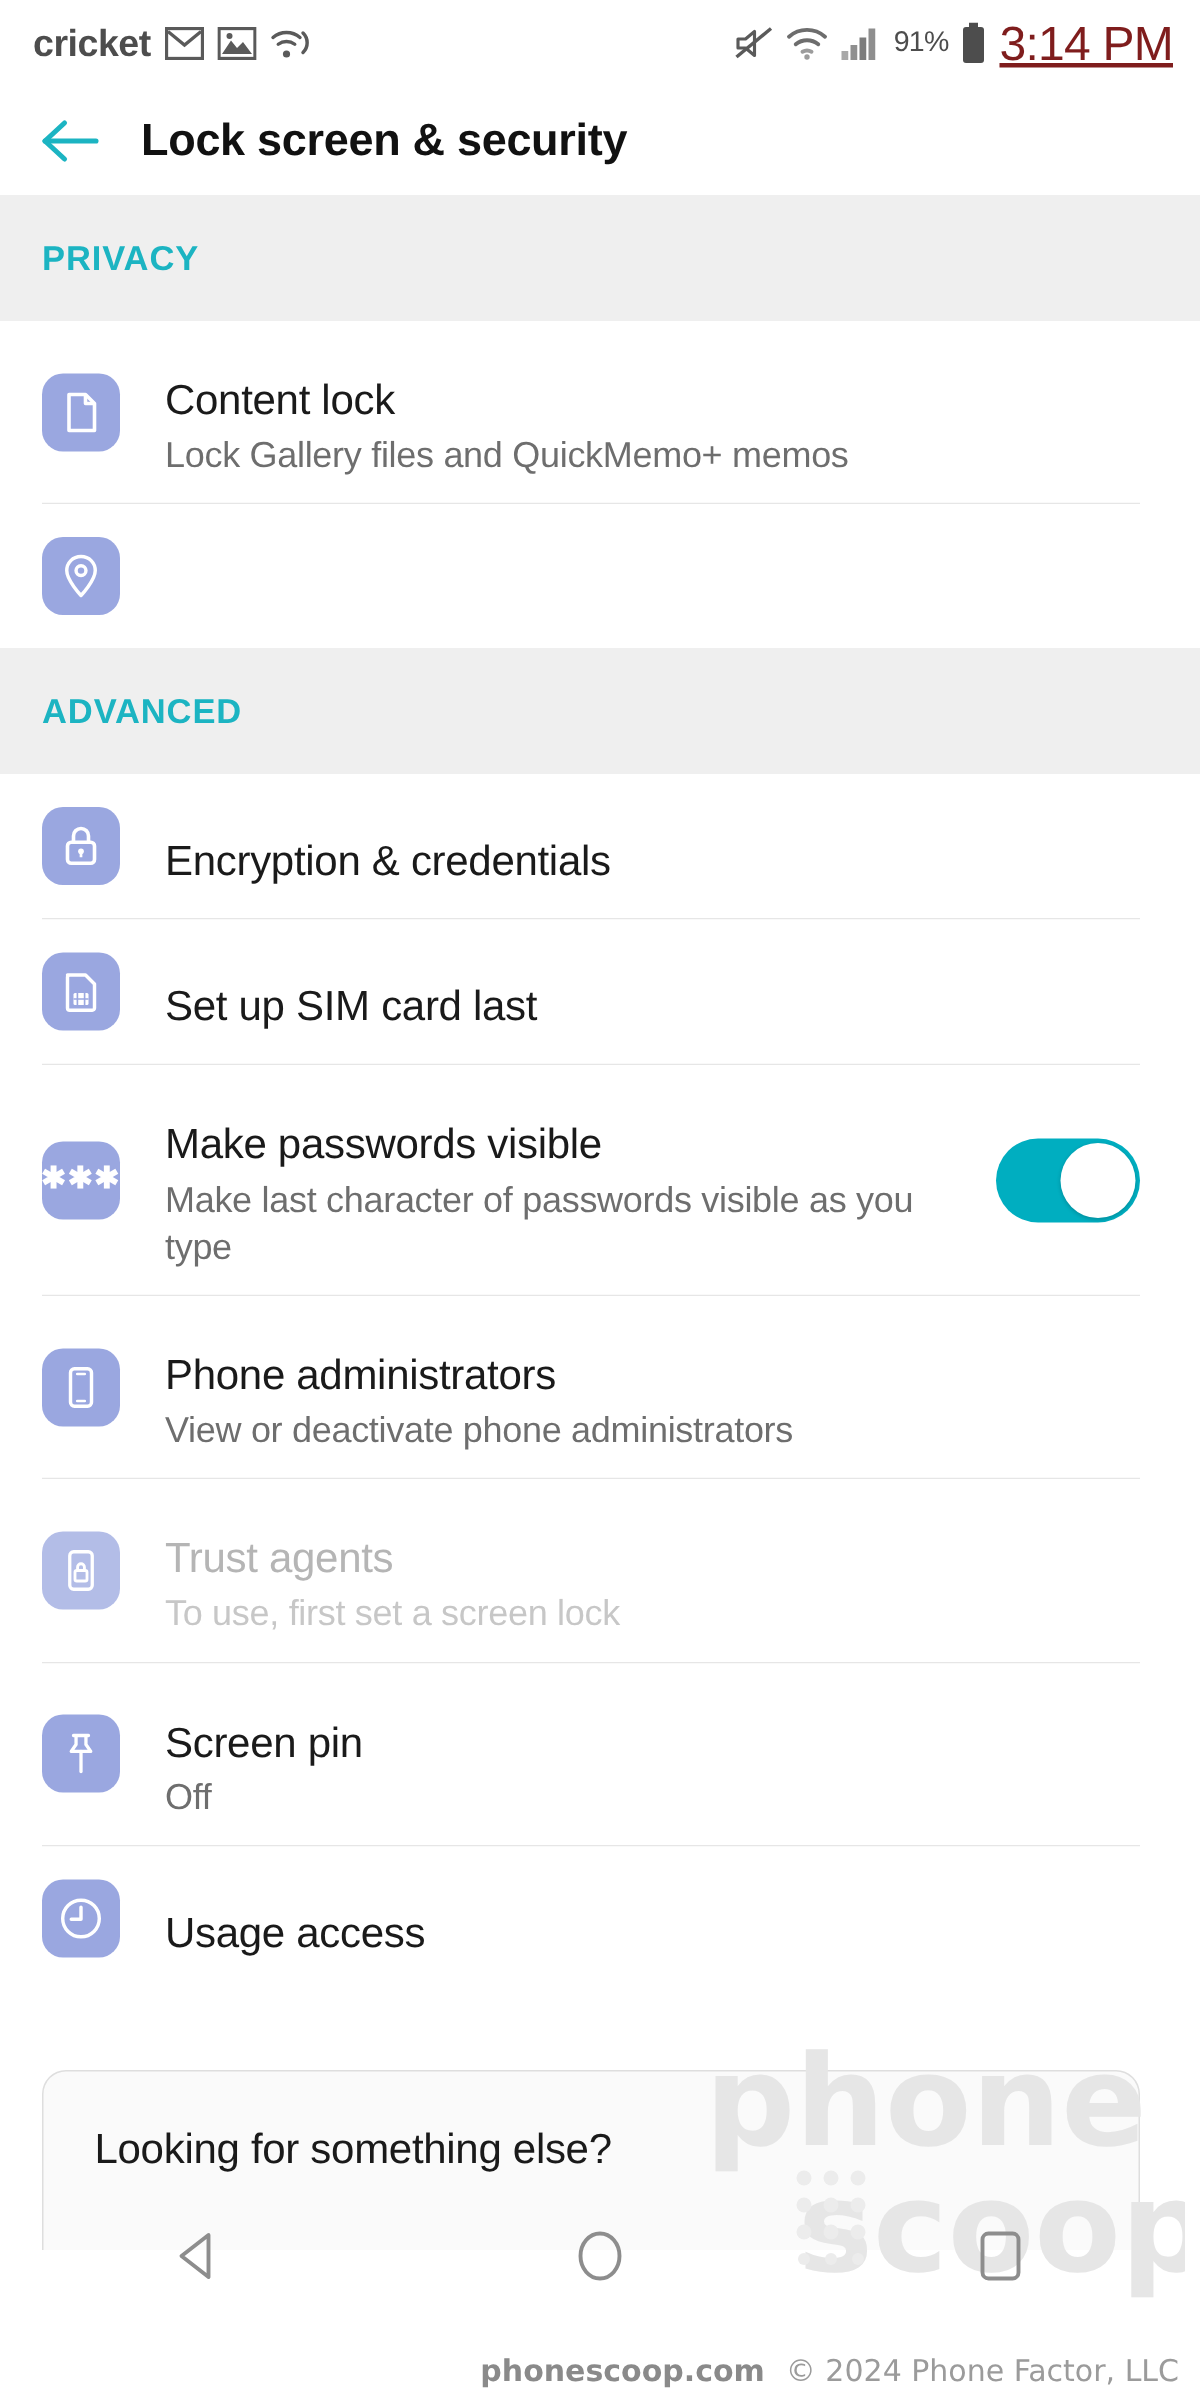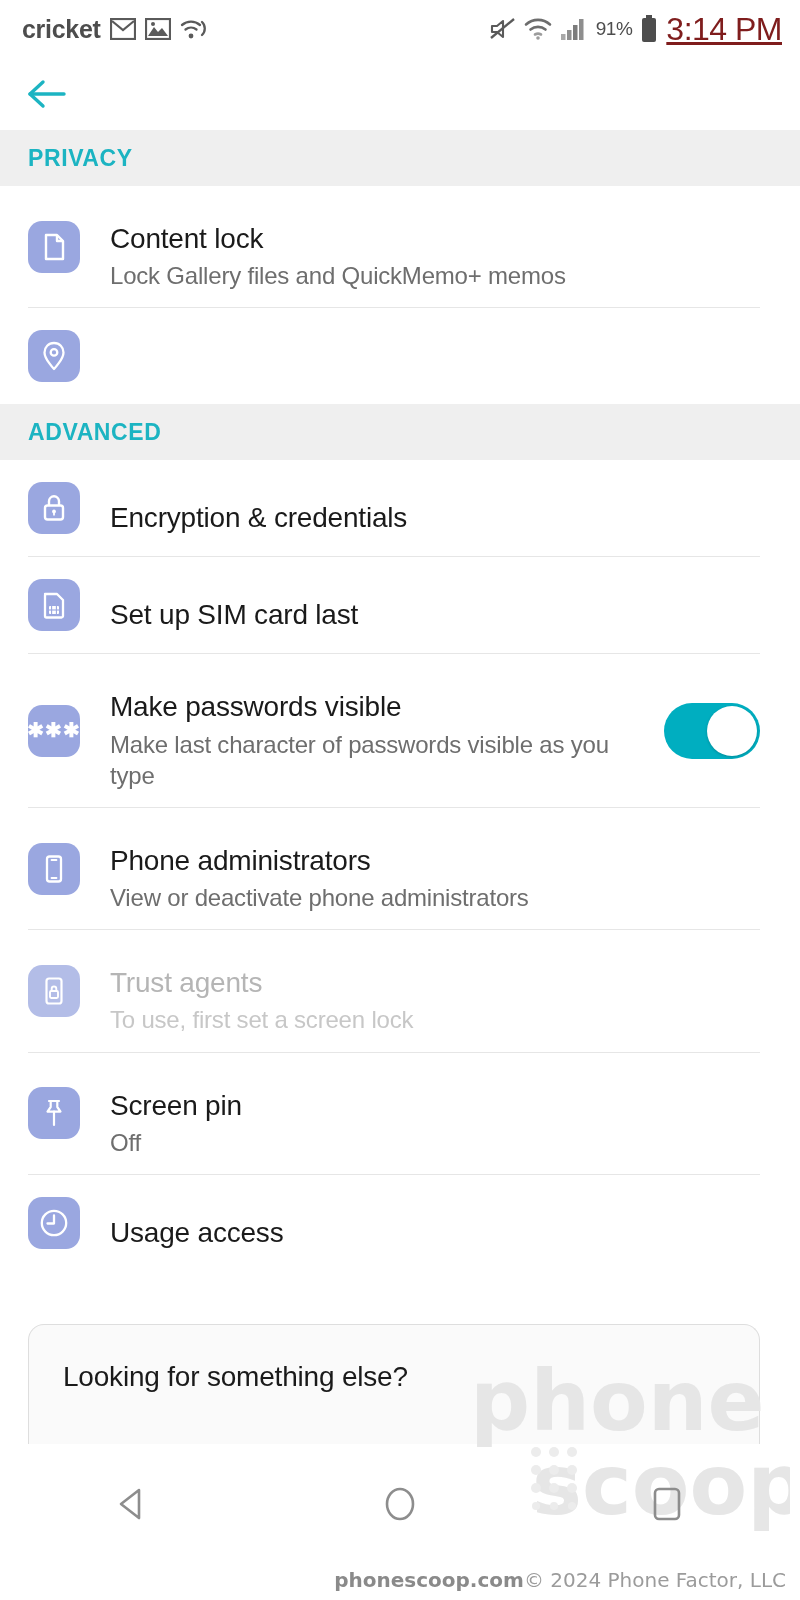--- a/index.html
+++ b/index.html
@@ -32,21 +32,21 @@
     background:#fff;
   }
   .back-btn{ width:42px; height:42px; display:flex; align-items:center; justify-content:center; cursor:pointer; }
   .toolbar-title{
     font-size:30px; font-weight:bold; color:#111; letter-spacing:-0.2px;
   }
 
   
   .section-header{
     background:#efefef;
-    height:56px;
+    height:84px;
     display:flex; align-items:center;
     padding-left:28px;
   }
   .section-header span{
     color:#1cb4c2; font-weight:bold; font-size:23px; letter-spacing:0.6px;
   }
 
   
   .list{ background:#fff; }
   .row{
@@ -131,21 +131,21 @@
     position:absolute; left:0; bottom:46px;
     width:100%; height:100px;
     display:flex; align-items:center; justify-content:space-around;
     background:transparent;
   }
   .nav-btn{ width:120px; height:80px; display:flex; align-items:center; justify-content:center; cursor:pointer; }
 
   
   .page-footer{
     position:absolute; bottom:8px; right:14px;
-    display:flex; align-items:baseline; gap:0;
+    display:flex; align-items:baseline; gap:14px;
     font-family:"DejaVu Sans", sans-serif;
   }
   .pf-site{ font-size:20px; font-weight:bold; color:#8a8a8a; }
   .pf-copy{ font-size:20px; color:#9b9b9b; }
 
   .screen{ position:relative; width:800px; height:1600px; overflow:hidden; }
 </style>
 </head>
 <body>
 
@@ -211,20 +211,21 @@
     </div>
   </div>
 
   <div class="toolbar">
     <div class="back-btn">
       <svg width="40" height="32" viewBox="0 0 40 32">
         <line x1="3" y1="16" x2="37" y2="16" stroke="#1cb4c2" stroke-width="3.4" stroke-linecap="round"></line>
         <polyline points="16,4 3,16 16,28" fill="none" stroke="#1cb4c2" stroke-width="3.4" stroke-linecap="round" stroke-linejoin="round"></polyline>
       </svg>
     </div>
+    <div class="toolbar-title">Lock screen &amp; security</div>
   </div>
 
   <div id="content">
       <div class="section-header">
         <span>PRIVACY</span>
       </div>
       <div class="list">
         <div class="row">
           <div class="tile">
             <svg width="32" height="32" viewBox="0 0 32 32">

